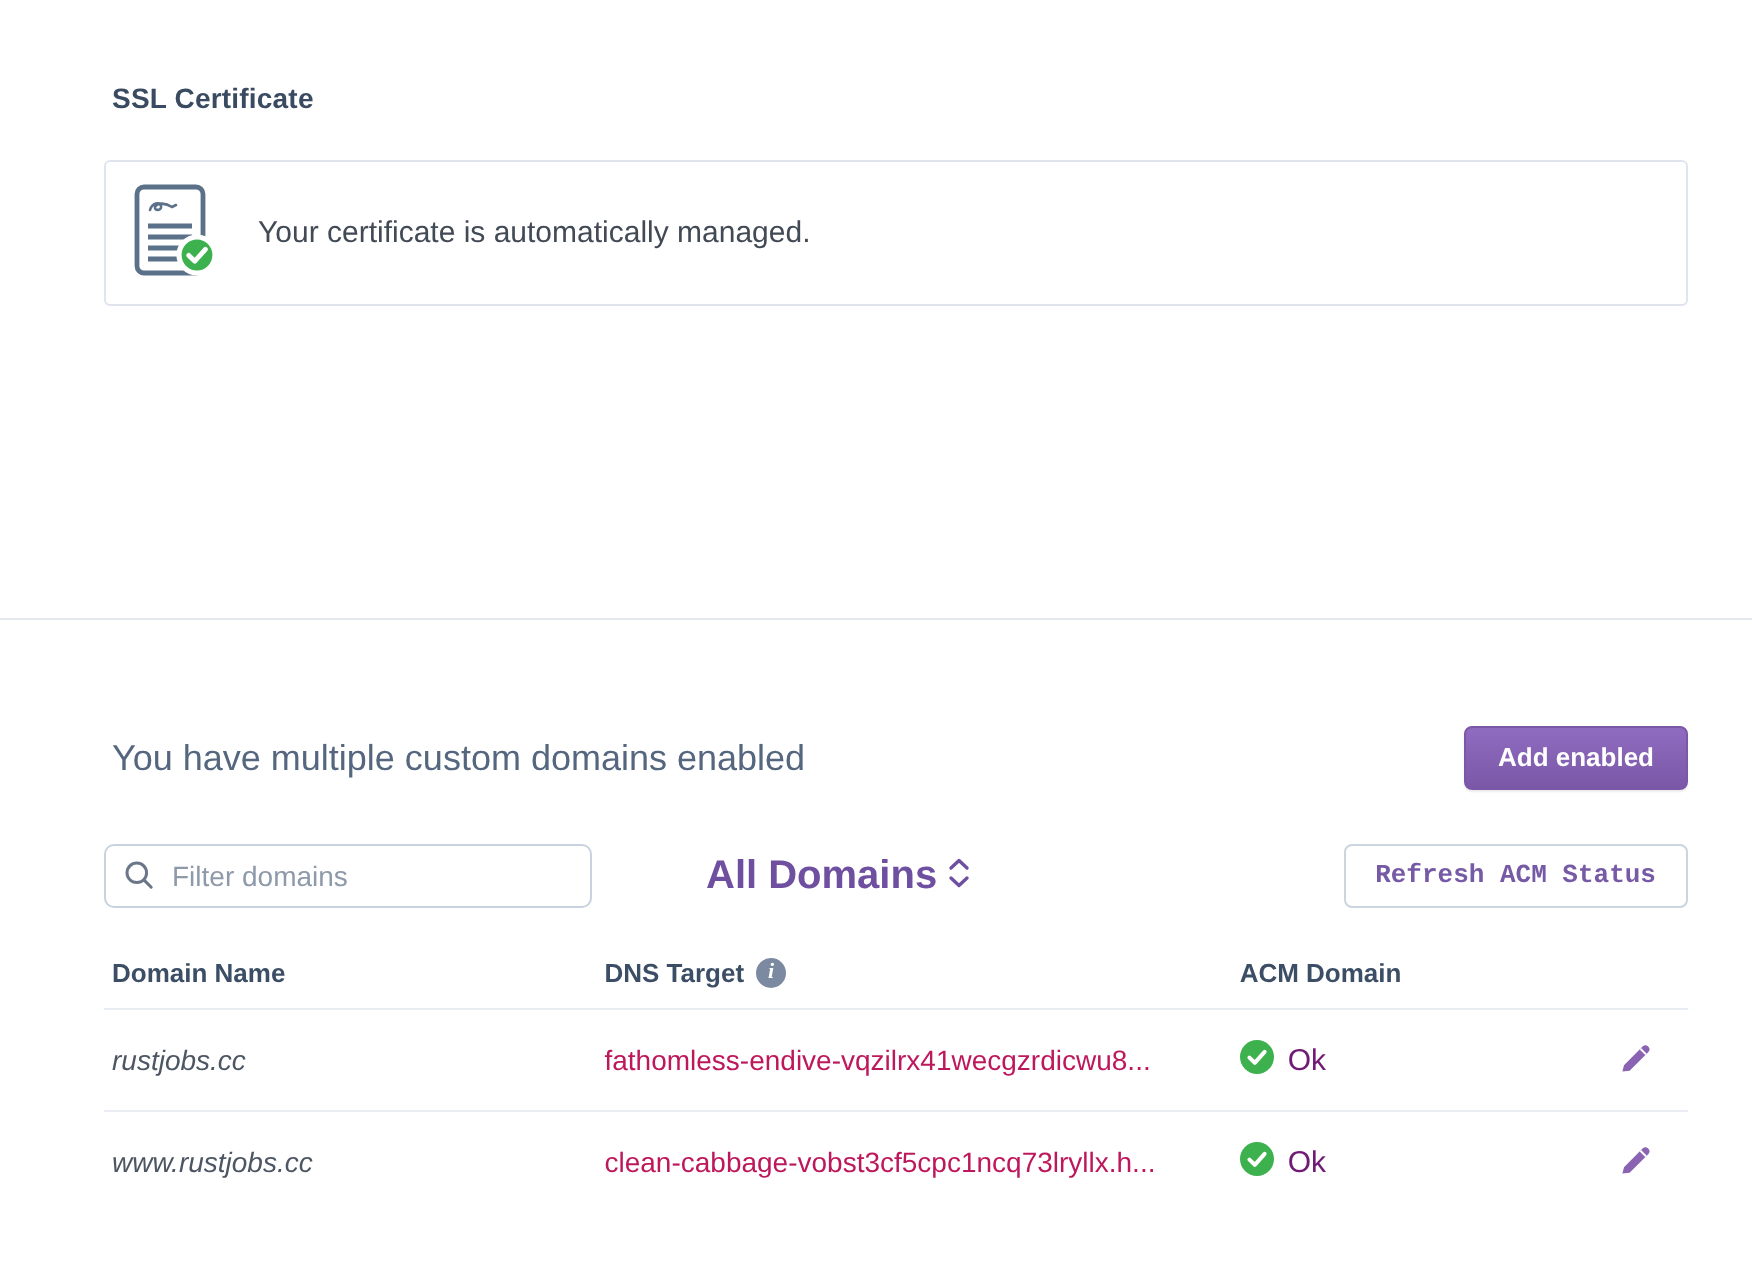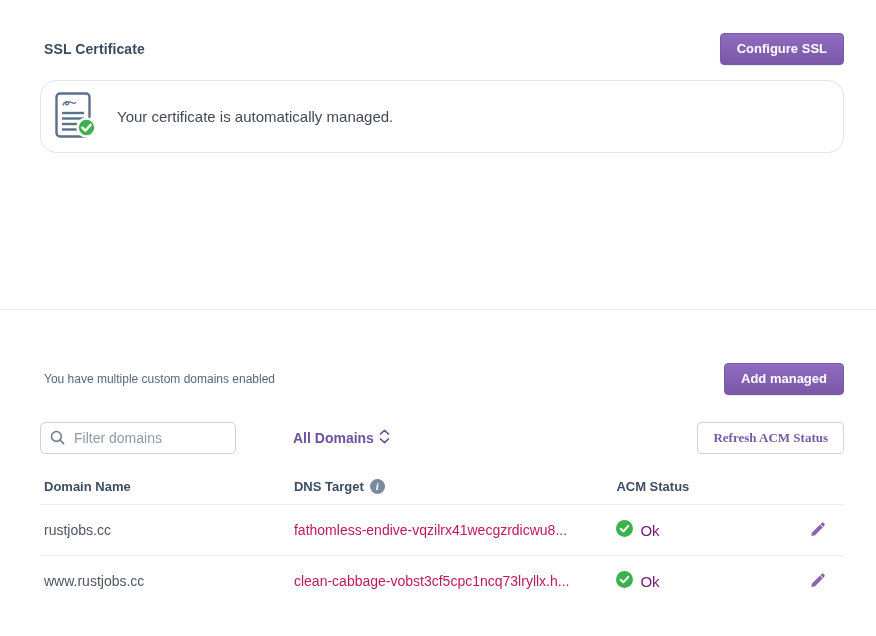--- a/index.html
+++ b/index.html
@@ -4,90 +4,90 @@
 <style>
   * { margin: 0; padding: 0; box-sizing: border-box; }
   html, body { background: #ffffff; }
   body {
     width: 876px; height: 636px;
     font-family: "Liberation Sans", "DejaVu Sans", sans-serif;
     color: #3e4f66;
     overflow: hidden;
   }
   .page { width: 876px; height: 636px; }
-  .content { padding-left: 40px; padding-right: 32px; }
+  .content { padding-left: 52px; padding-right: 32px; }
 
   
   .section-header {
     display: flex; align-items: center; justify-content: space-between;
     height: 32px;
   }
   .ssl-header { margin-top: 33px; }
   .ssl-title {
     font-size: 14px; font-weight: 700; color: #3a4b61; padding-left: 4px;
     letter-spacing: 0.1px;
   }
   .domains-header { margin-top: 53px; }
   .domains-headline {
-    font-size: 12px; color: #55677f; padding-left: 4px; text-align: center;
+    font-size: 18px; color: #55677f; padding-left: 4px; text-align: center;
   }
 
   
   .btn-primary {
     background: linear-gradient(180deg, #8f6cc0 0%, #7b57a7 100%);
     color: #ffffff; border: 1px solid #7b57a7; border-radius: 4px;
     font-family: inherit; font-size: 13px; font-weight: 600;
     padding: 8px 16px; cursor: pointer; line-height: 1.15;
     box-shadow: 0 1px 1px rgba(0,0,0,0.08);
   }
   .btn-secondary {
     background: #ffffff; color: #775aa5;
     border: 1px solid #ccd4e0; border-radius: 4px;
-    font-family: Liberation Serif, serif; font-size: 13px; font-weight: 700;
+    font-family: Liberation Mono, monospace; font-size: 13px; font-weight: 700;
     padding: 8px 15px; cursor: pointer; line-height: 1.15;
   }
 
   
   .cert-card {
     margin-top: 15px; height: 73px;
-    border: 1px solid #dfe5ee; border-radius: 16px;
+    border: 1px solid #dfe5ee; border-radius: 3px;
     display: flex; align-items: center; padding: 0 14px;
     background: #ffffff;
   }
   .cert-icon { width: 41px; height: 49px; flex: 0 0 auto; }
   .cert-message { margin-left: 21px; font-size: 15px; color: #424a56; }
 
   
   .section-divider {
     border: none; border-top: 1px solid #e4e9f0;
     margin-top: 156px; width: 876px;
   }
 
   
   .controls-row {
     margin-top: 27px; display: flex; align-items: center; height: 32px;
   }
   .filter-wrap {
-    position: relative; width: 196px; height: 32px; flex: 0 0 auto; border-radius: 10px;
+    position: relative; width: 244px; height: 32px; flex: 0 0 auto; border-radius: 10px;
   }
   .filter-wrap .search-icon {
     position: absolute; left: 10px; top: 8px; width: 15px; height: 15px;
   }
   .filter-input {
     width: 100%; height: 100%;
     border: 1px solid #c9d3e0; border-radius: 5px;
     padding: 0 10px 0 33px;
     font-family: inherit; font-size: 14px; color: #3e4f66;
     outline: none; background: #ffffff;
   }
   .filter-input::placeholder { color: #8e99a9; opacity: 1; }
   .scope-select {
     margin-left: 57px; background: none; border: none; cursor: pointer;
     display: flex; align-items: center; gap: 5px;
-    font-family: inherit; font-size: 14px; font-weight: 700; color: #6f4fa0;
+    font-family: inherit; font-size: 20px; font-weight: 700; color: #6f4fa0;
     padding: 0;
     justify-content: center;
   }
   .controls-spacer { flex: 1 1 auto; }
 
   
   .domains-table {
     margin-top: 25px; width: 100%; border-collapse: collapse;
   }
   .domains-table th {
@@ -97,21 +97,21 @@
   }
   .domains-table td {
     font-size: 14px; height: 51px; padding-left: 4px;
     border-bottom: 1px solid #eaeef4; white-space: nowrap;
   }
   .domains-table tr:last-child td { border-bottom: none; }
   .col-domain { width: 245px; margin-left: 16px; }
   .col-dns    { width: 316px; }
   .col-status { width: 166px; }
   .col-edit   { width: 61px; }
-  .cell-domain { color: #4d5663; }
+  .cell-domain { color: #4d5663; font-style: italic; }
   .cell-dns    { color: #be185d; }
   .cell-status { color: #701a75; }
   .status-wrap { display: flex; align-items: center; gap: 7px; font-size: 15px; }
   .th-flex { display: flex; align-items: flex-start; gap: 6px; }
 
   .info-icon {
     display: inline-flex; align-items: center; justify-content: center;
     width: 15px; height: 15px; border-radius: 50%;
     background: #7b8aa0; color: #ffffff;
     font-family: "Liberation Serif", serif; font-size: 11px; font-weight: 700;
@@ -124,21 +124,20 @@
   .cell-edit { text-align: right; padding-right: 14px; }
 </style>
 </head>
 <body>
 
 <div class="page">
 
   <div class="content">
     <div class="section-header ssl-header">
       <div class="ssl-title">SSL Certificate</div>
-      <button class="btn-primary">Configure SSL</button>
     </div>
 
     <div class="cert-card">
       <span class="cert-icon">
         <svg width="41" height="49" viewBox="0 0 41 49">
           <rect x="1.5" y="1.5" width="33" height="43" rx="3.5" fill="#ffffff" stroke="#5b7089" stroke-width="2.4"></rect>
           <path d="M8 13 C9 9.5, 13 8.5, 13.5 11 C14 13.5, 10 13.5, 10.5 11.5 C11.5 9, 16 9.5, 19 11.5 L21 10.5" fill="none" stroke="#5b7089" stroke-width="1.3" stroke-linecap="round"></path>
           <line x1="7" y1="21" x2="29" y2="21" stroke="#5b7089" stroke-width="2.4"></line>
           <line x1="7" y1="26.5" x2="29" y2="26.5" stroke="#5b7089" stroke-width="2.4"></line>
           <line x1="7" y1="32" x2="24" y2="32" stroke="#5b7089" stroke-width="2.4"></line>
@@ -149,21 +148,21 @@
       </span>
       <span class="cert-message">Your certificate is automatically managed.</span>
     </div>
   </div>
 
   <hr class="section-divider">
 
   <div class="content">
     <div class="section-header domains-header">
       <div class="domains-headline">You have multiple custom domains enabled</div>
-      <button class="btn-primary">Add managed</button>
+      <button class="btn-primary">Add enabled</button>
     </div>
 
     <div class="controls-row">
       <div class="filter-wrap">
         <span class="search-icon">
           <svg width="15" height="15" viewBox="0 0 15 15">
             <circle cx="6.4" cy="6.4" r="4.9" fill="none" stroke="#6b7789" stroke-width="1.5"></circle>
             <line x1="10.2" y1="10.2" x2="13.6" y2="13.6" stroke="#6b7789" stroke-width="1.5" stroke-linecap="round"></line>
           </svg>
         </span>
@@ -188,21 +187,21 @@
     <table class="domains-table">
       <thead>
         <tr>
           <th class="col-domain">Domain Name</th>
           <th class="col-dns">
             <span class="th-flex">
               <span>DNS Target</span>
               <span class="info-icon">i</span>
             </span>
           </th>
-          <th class="col-status">ACM Status</th>
+          <th class="col-status">ACM Domain</th>
           <th class="col-edit"></th>
         </tr>
       </thead>
       <tbody>
         <tr>
           <td class="cell-domain">rustjobs.cc</td>
           <td class="cell-dns">fathomless-endive-vqzilrx41wecgzrdicwu8...</td>
           <td class="cell-status">
             <span class="status-wrap">
               <span>

